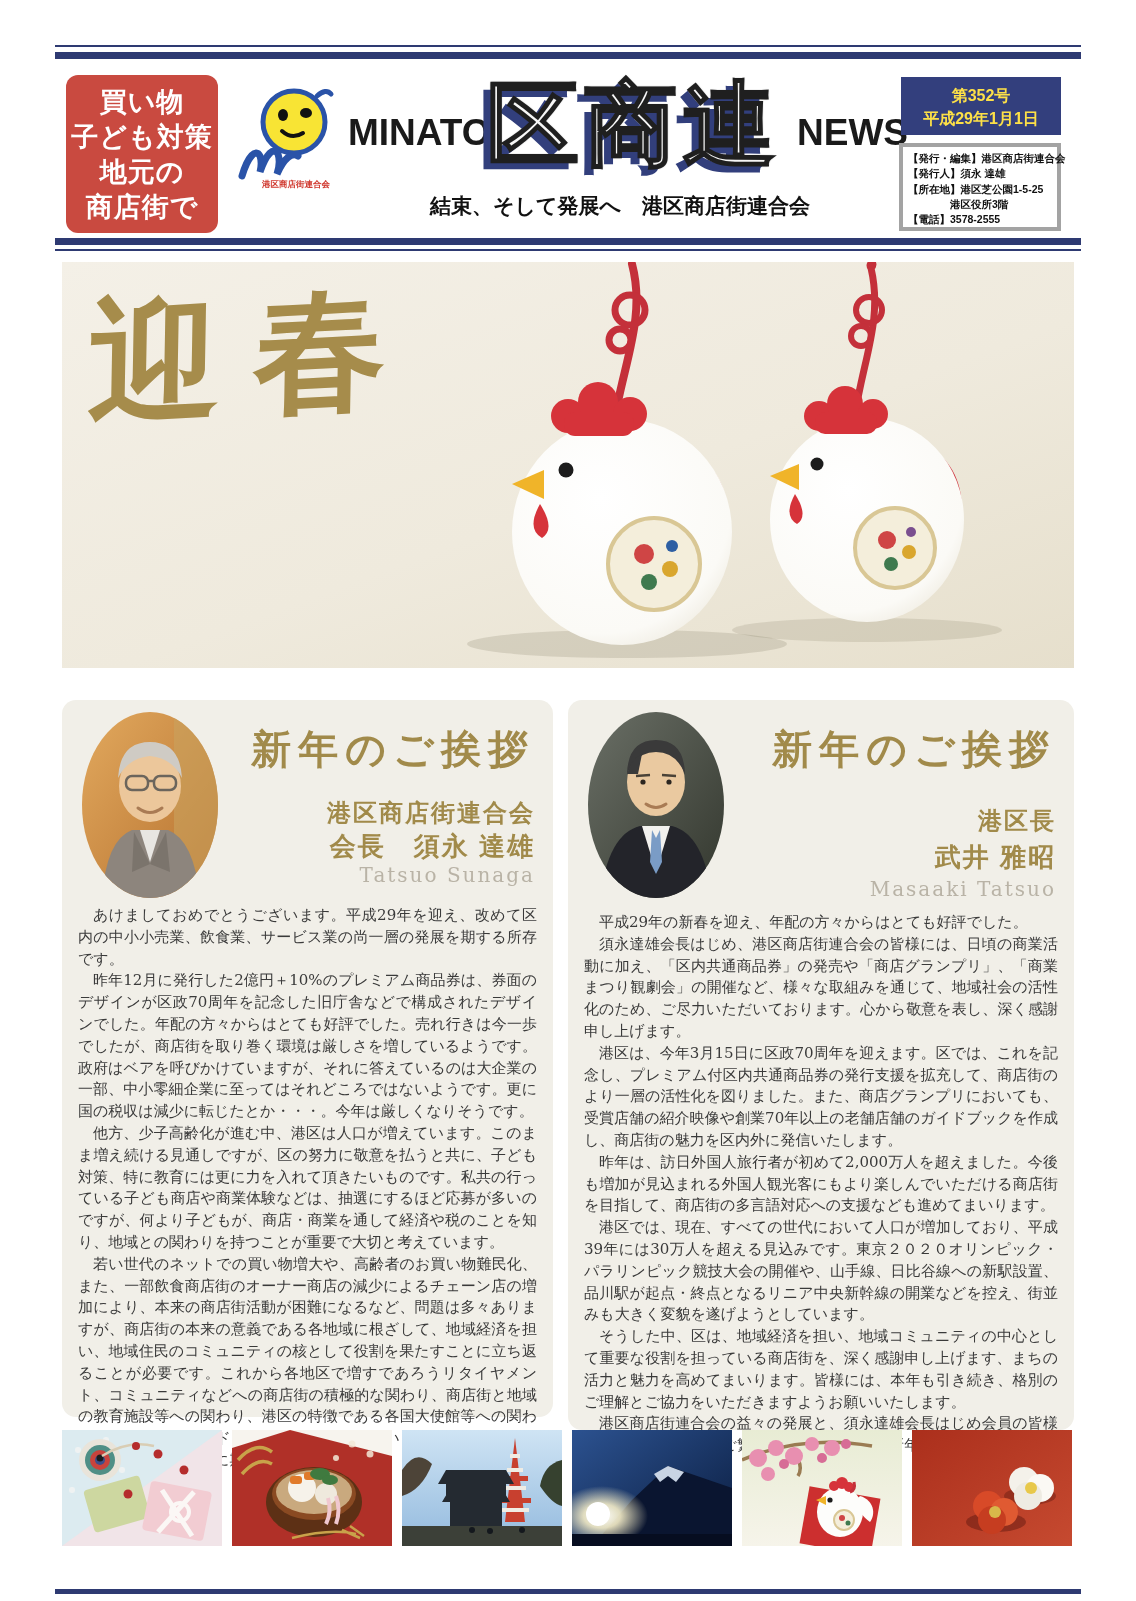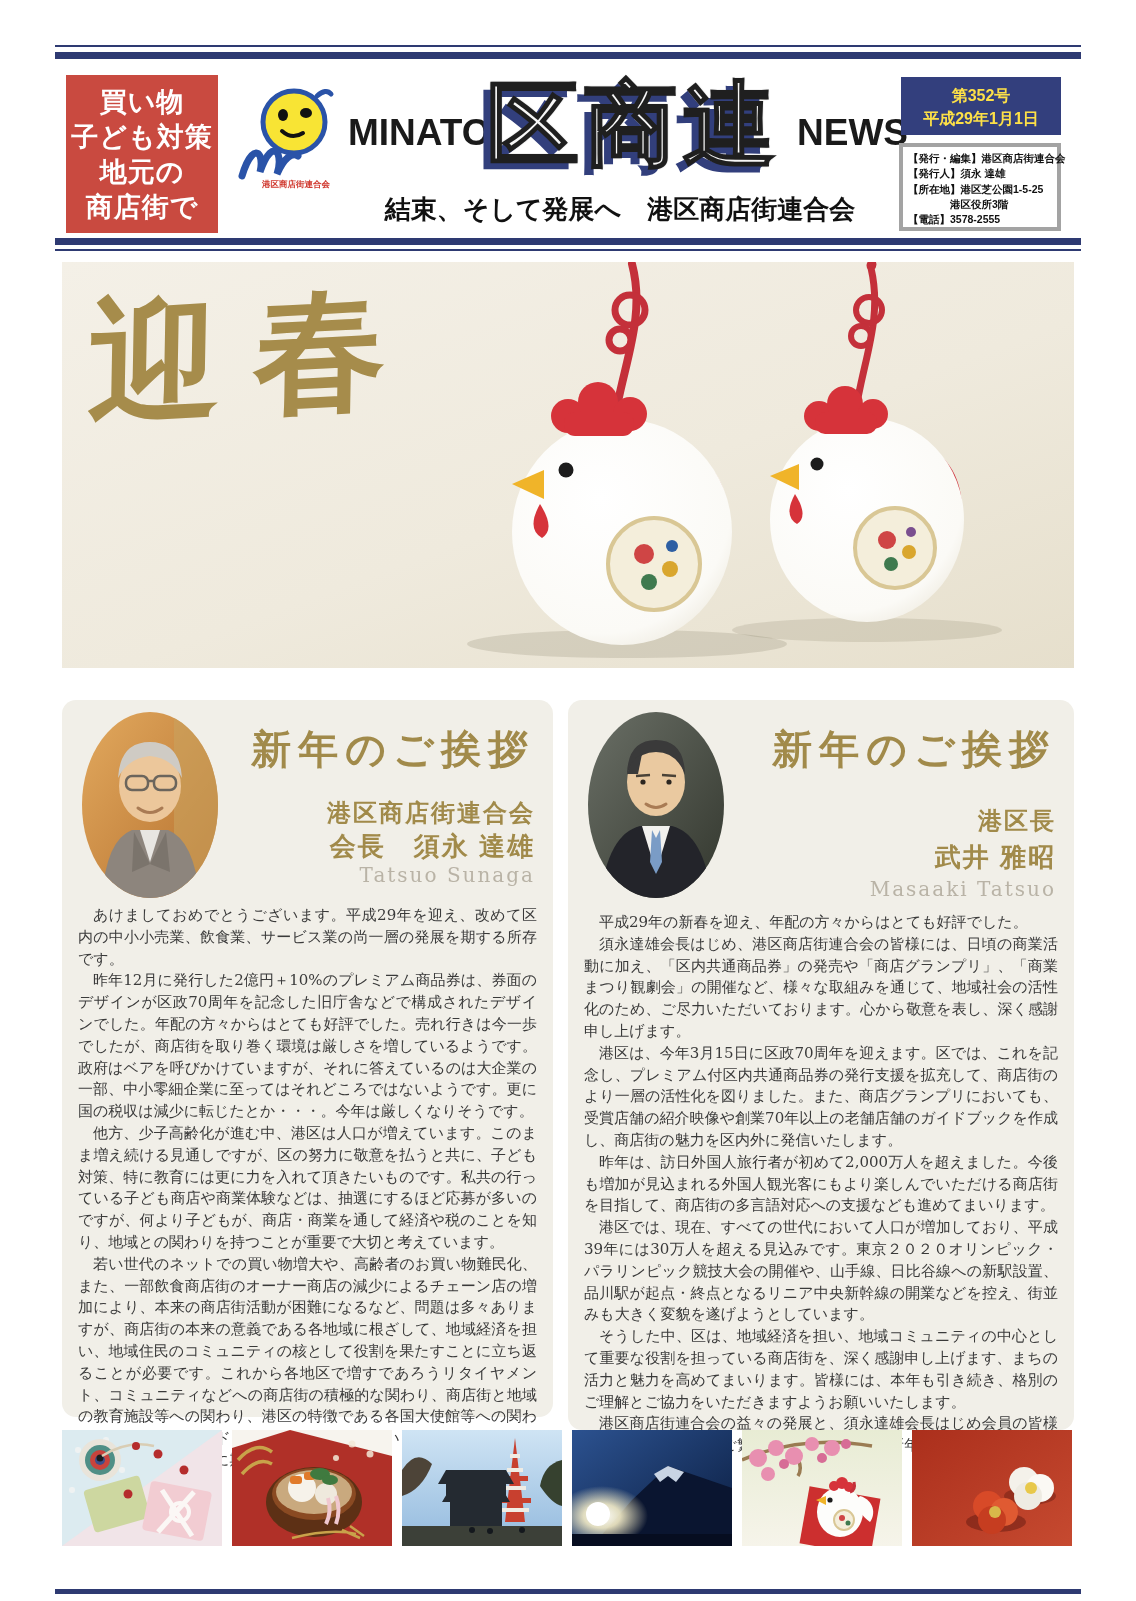--- a/index.html
+++ b/index.html
@@ -7,31 +7,31 @@
         font-family:"Liberation Sans",sans-serif;}
   .rule{position:absolute;left:55px;width:1026px;background:#2e3a72;}
   .rule.t1{top:45px;height:2px;}
   .rule.t2{top:52px;height:7px;}
   .rule.m1{top:238px;height:7px;}
   .rule.m2{top:249px;height:2px;}
   .rule.bot{top:1589px;height:5px;}
 
   
   .slogan-box{position:absolute;left:66px;top:75px;width:152px;height:158px;background:#c94a40;
-              color:#fff;text-align:center;padding-top:10px;box-sizing:border-box;}
+              color:#fff;text-align:center;padding-top:10px;box-sizing:border-box;border-radius:12px;}
   .slogan-box div{font-size:27px;line-height:35px;font-weight:bold;letter-spacing:1px;}
   .logo{position:absolute;left:234px;top:84px;width:116px;height:120px;}
   .masthead-prefix{position:absolute;left:348px;top:112px;font-size:37px;font-weight:bold;color:#1a1a1a;letter-spacing:0px;}
   .masthead-main{position:absolute;left:487px;top:78px;font-size:92px;line-height:92px;font-weight:bold;
                  font-family:"DejaVu Serif",serif;color:#f7f7f7;letter-spacing:6px;
                  -webkit-text-stroke:2px #1f1f1f;
                  text-shadow:-8px 7px 0 #323f7c,0 0 1px #000,0 0 2px #000;}
   .masthead-suffix{position:absolute;left:797px;top:112px;font-size:37px;font-weight:bold;color:#1a1a1a;}
   .subtitle{position:absolute;left:350px;top:192px;width:540px;text-align:center;
-            font-size:26px;font-weight:bold;color:#111;}
+            font-size:21px;font-weight:bold;color:#111;}
   .issue-box{position:absolute;left:901px;top:77px;width:160px;height:58px;background:#333f7d;
              color:#fde047;text-align:center;font-weight:bold;font-size:16px;line-height:23px;padding-top:7px;box-sizing:border-box;}
   .publisher-box{position:absolute;left:899px;top:143px;width:162px;height:88px;background:#fff;
                  border:4px solid #a3a3a3;box-sizing:border-box;padding:4px 4px 0 5px;}
   .publisher-box div{font-size:10.5px;font-weight:bold;color:#111;line-height:15.3px;white-space:nowrap;}
   .publisher-box div:nth-child(4){padding-left:42px;}
 
   
   .banner{position:absolute;left:62px;top:262px;width:1012px;height:406px;
           background:linear-gradient(160deg,#f4f0e7 0%,#efeadd 55%,#e6dfcc 100%);overflow:hidden;}

